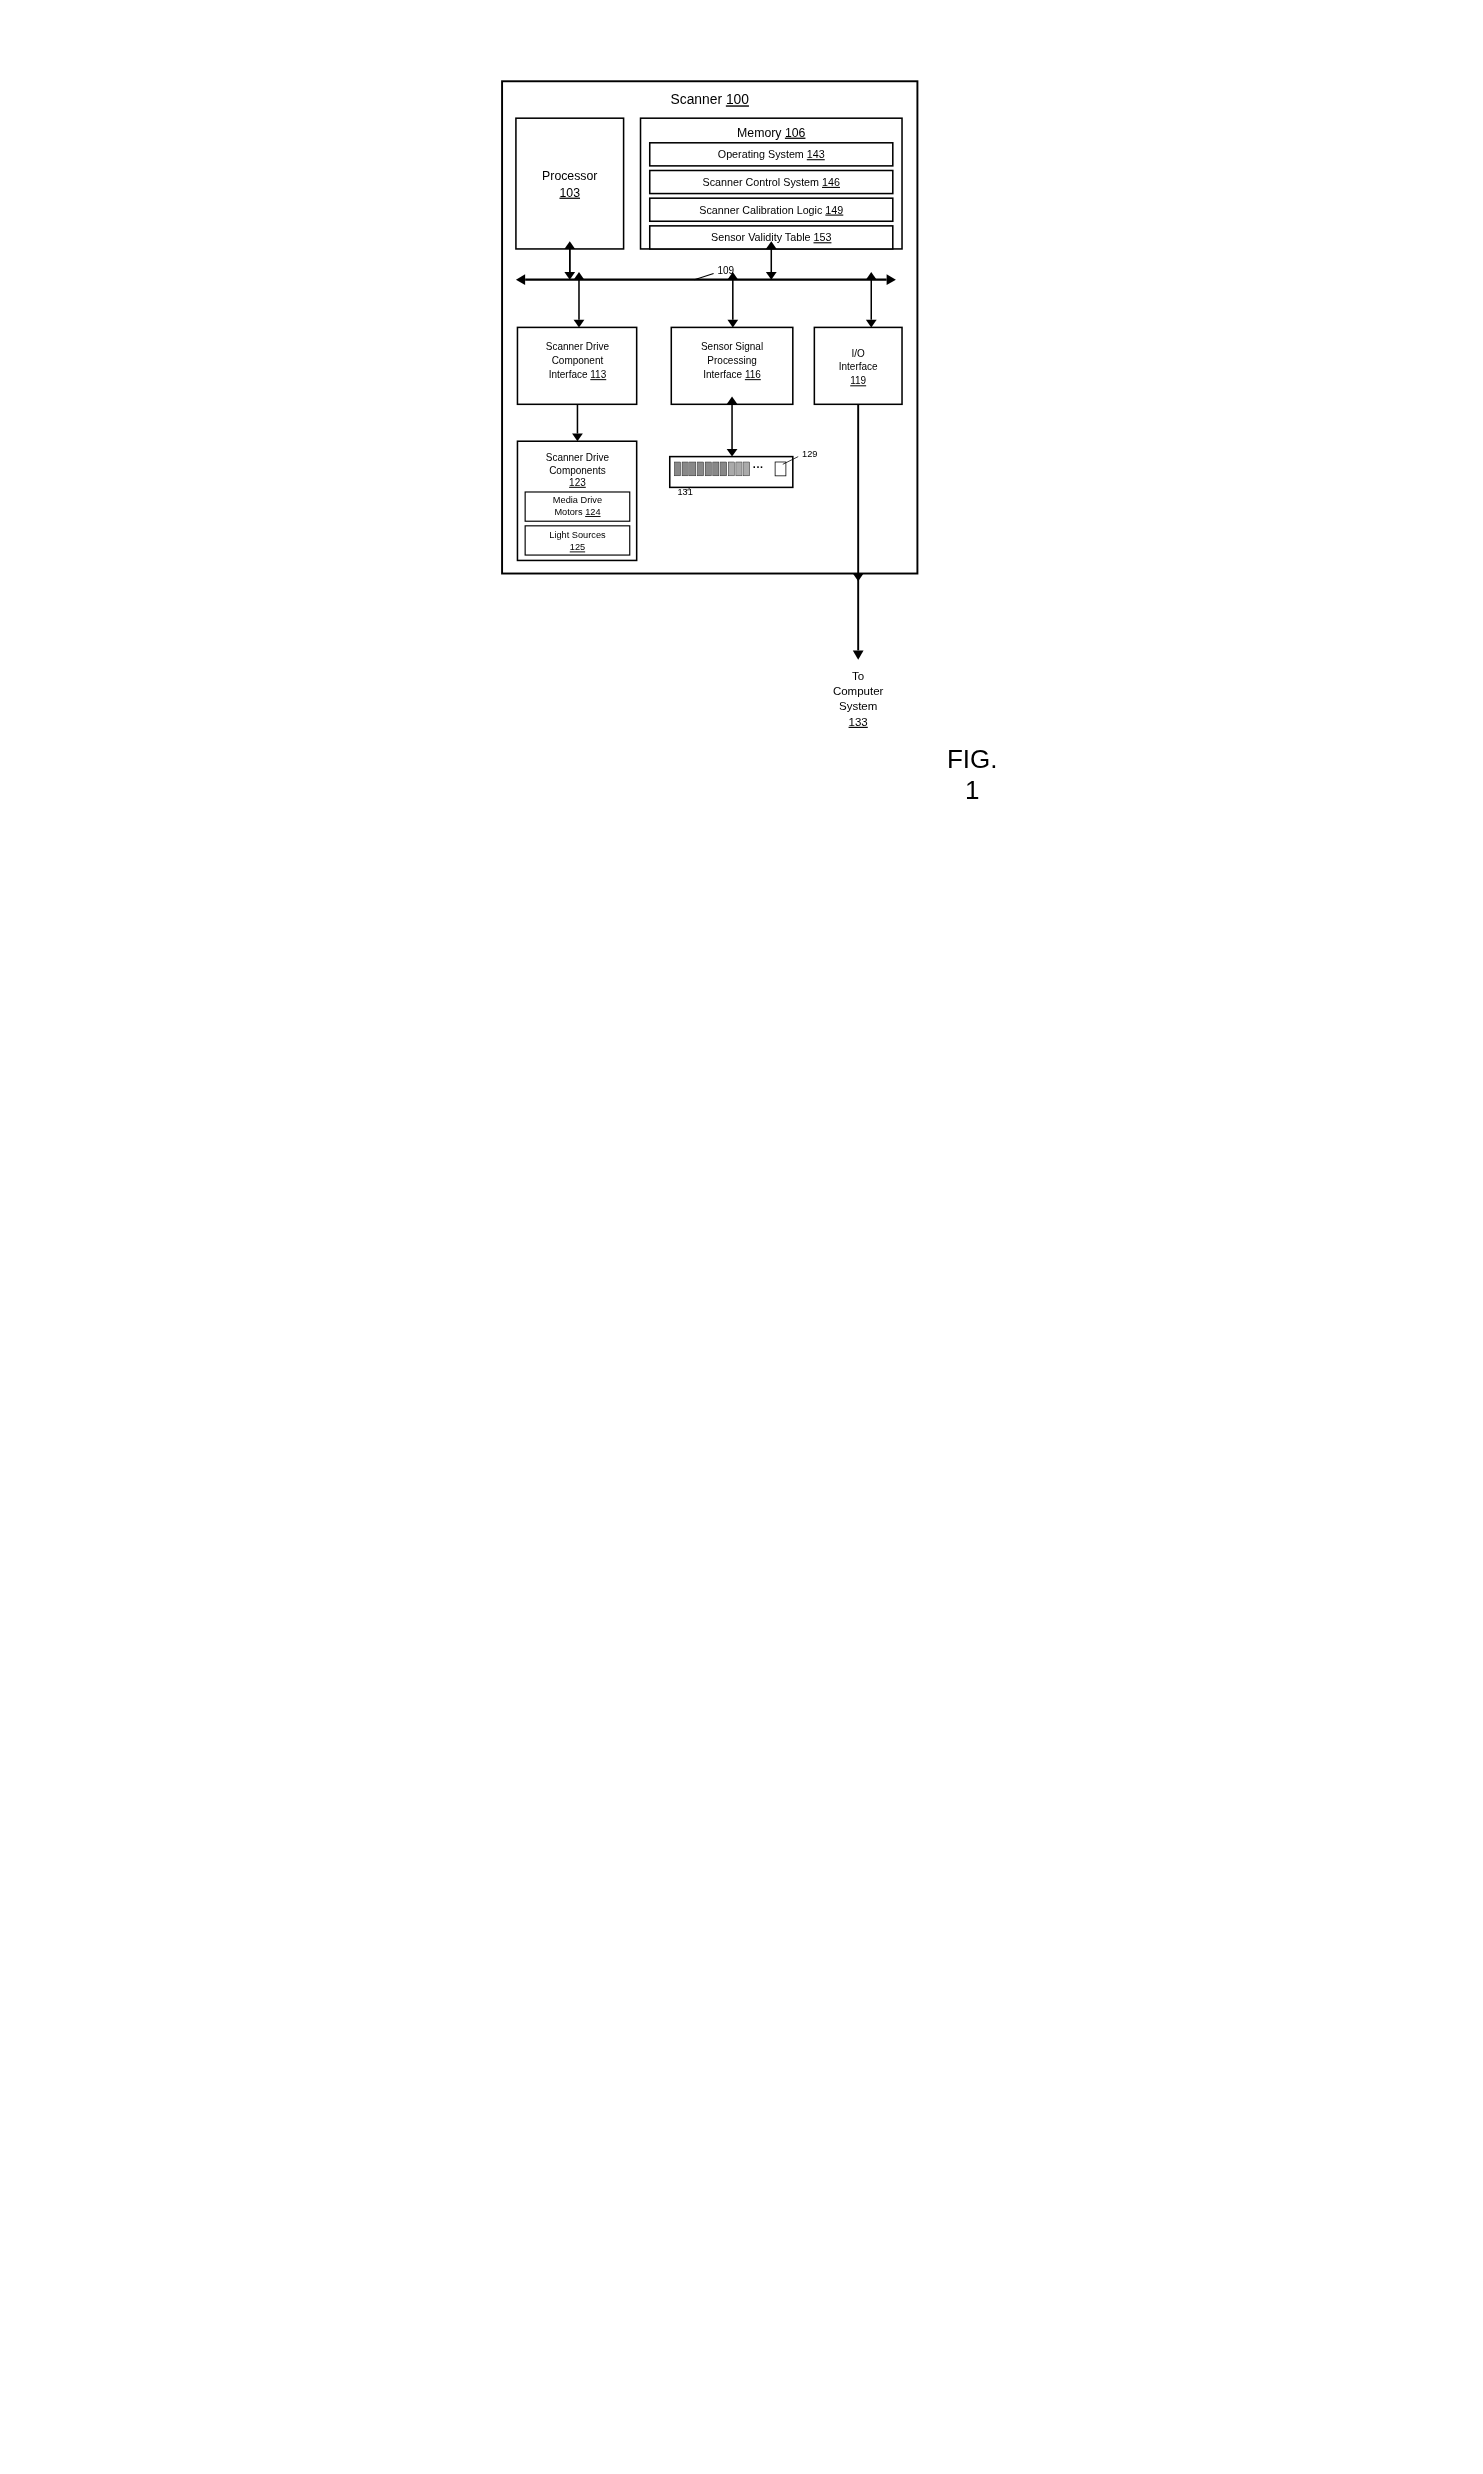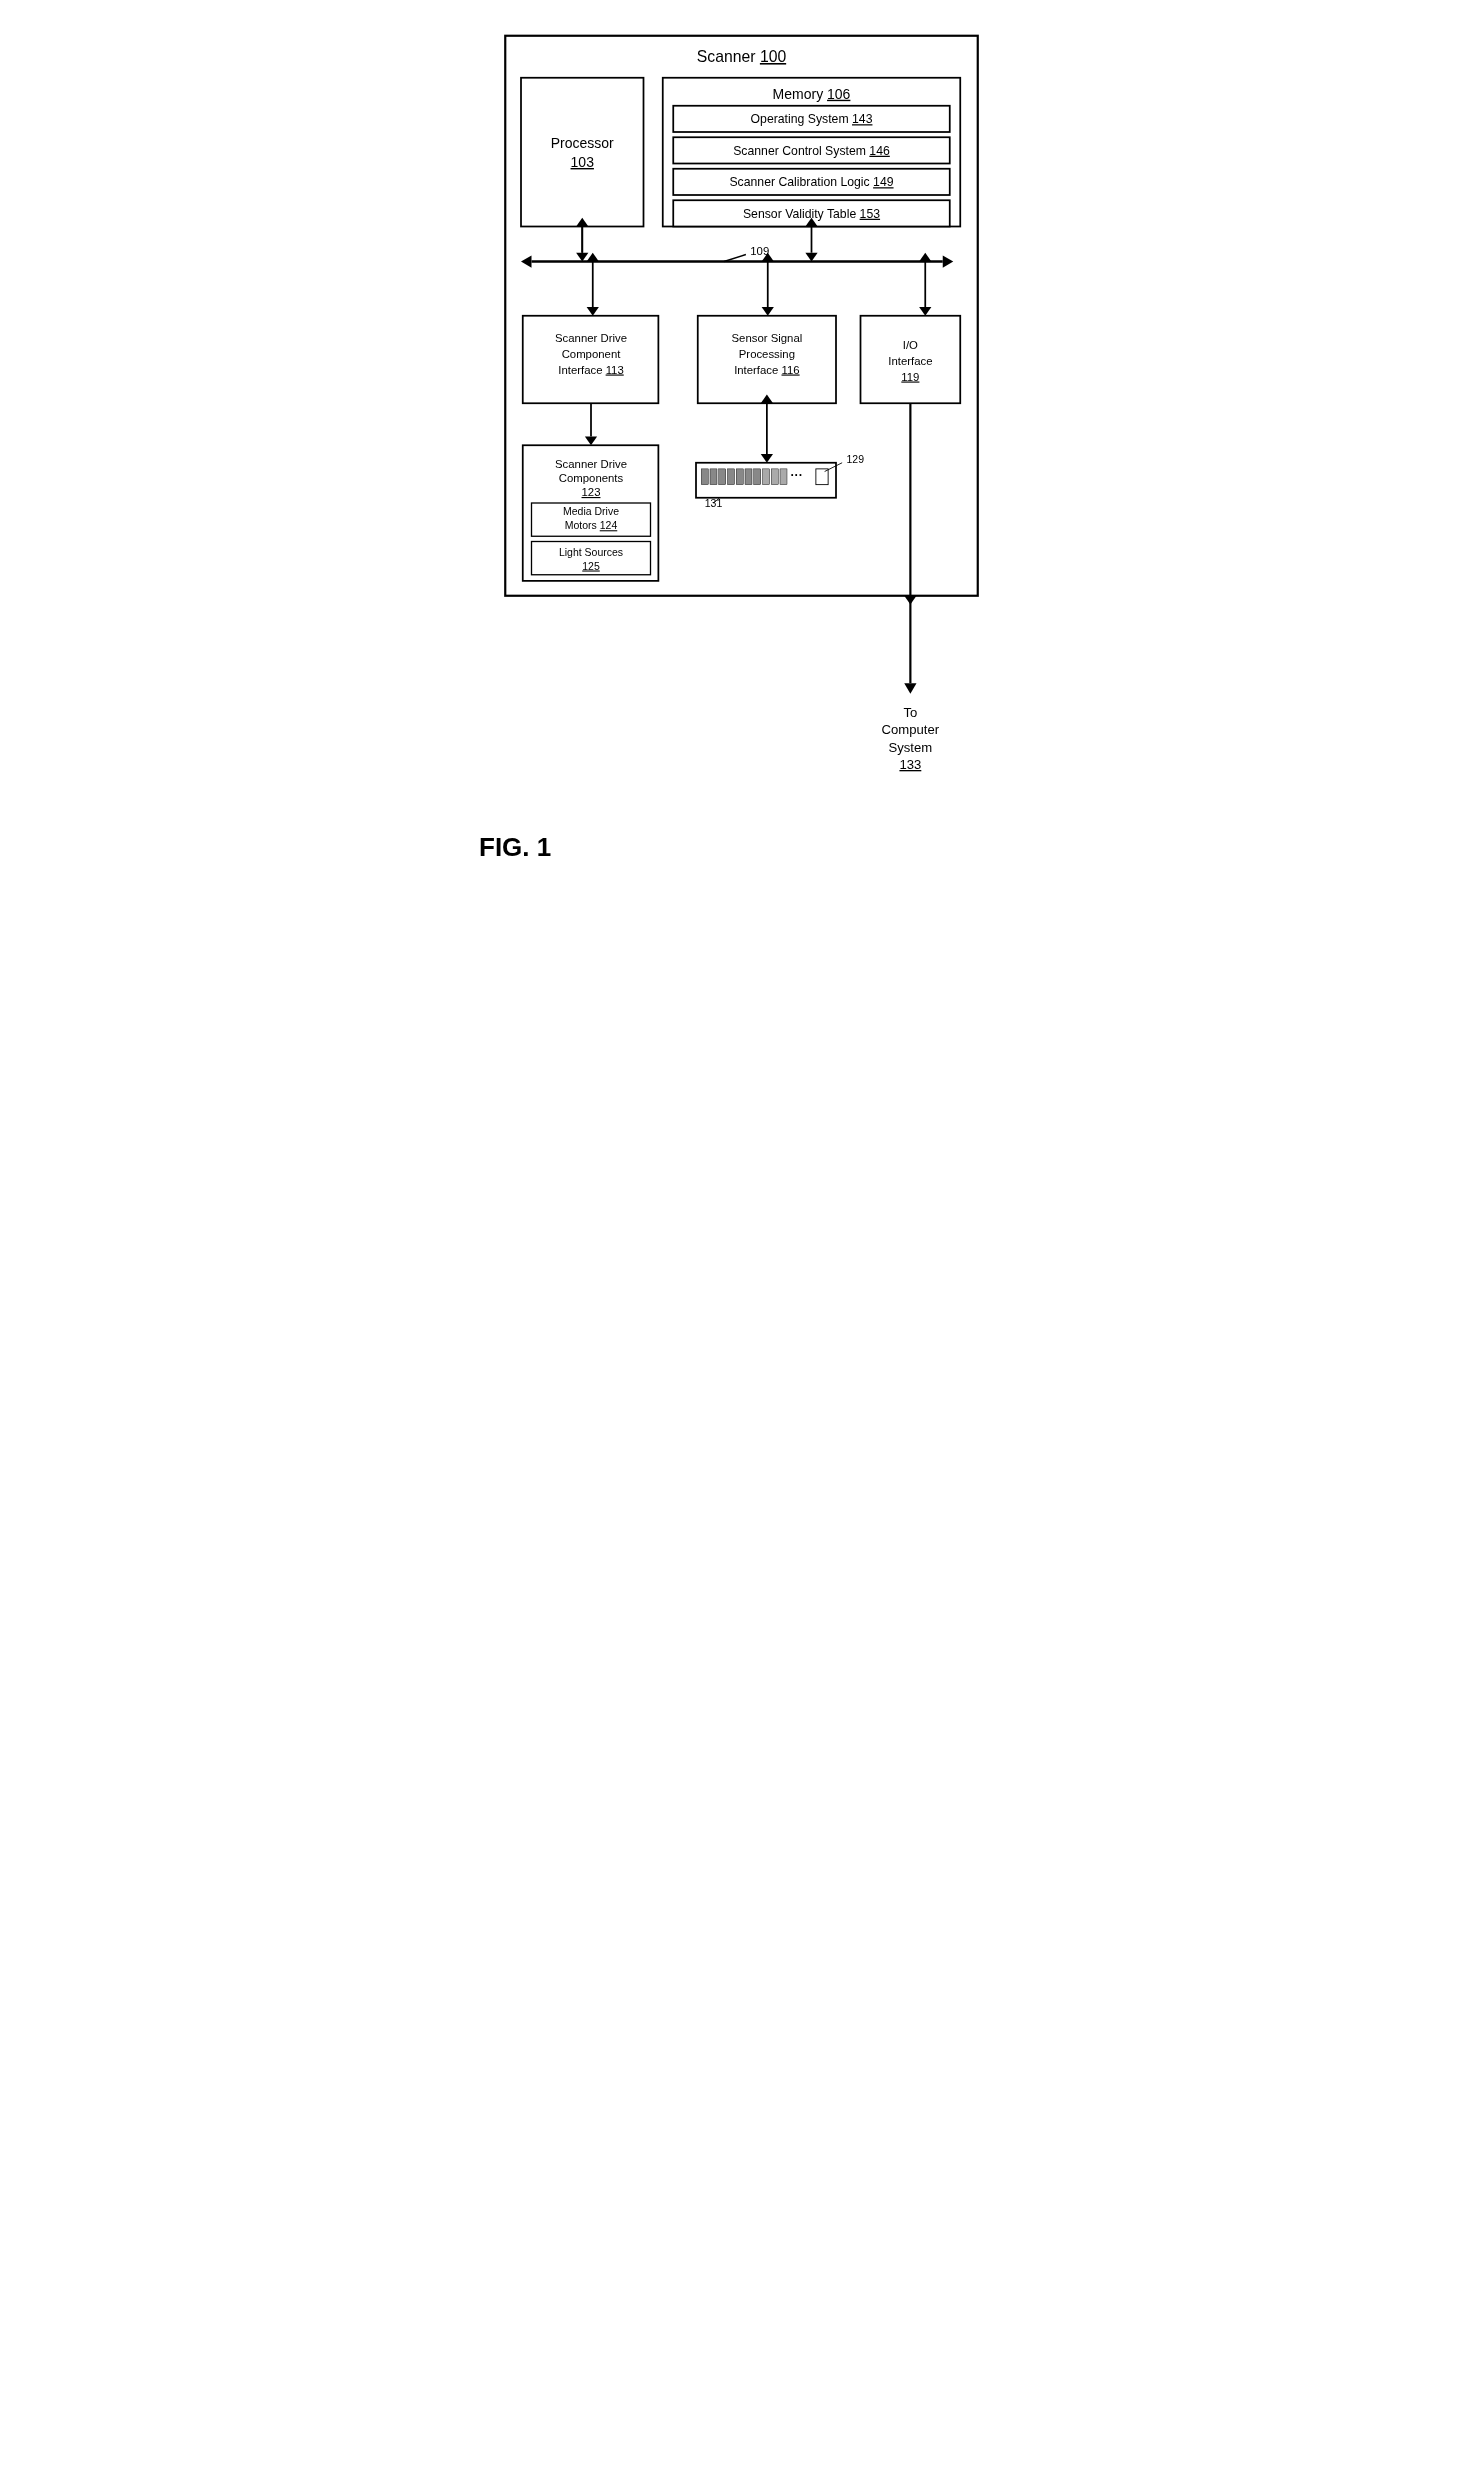--- a/index.html
+++ b/index.html
@@ -8,28 +8,28 @@
       font-family: Arial, sans-serif;
       display: flex;
       justify-content: center;
       align-items: flex-start;
       min-height: 100vh;
       padding: 17.5px;
     }
     .page-container {
       width: 525px;
       display: flex;
-      flex-direction: column;
-      align-items: flex-start;
+      flex-direction: row;
+      align-items: flex-end;
     }
 
     
     .fig-label {
       font-size: 26px;
-      font-weight: bold;
+      font-weight: normal;
       margin-top: 26px;
       text-align: center;
     }
 
     
     svg text {
       font-family: Arial, sans-serif;
     }
   </style>
 </head>

